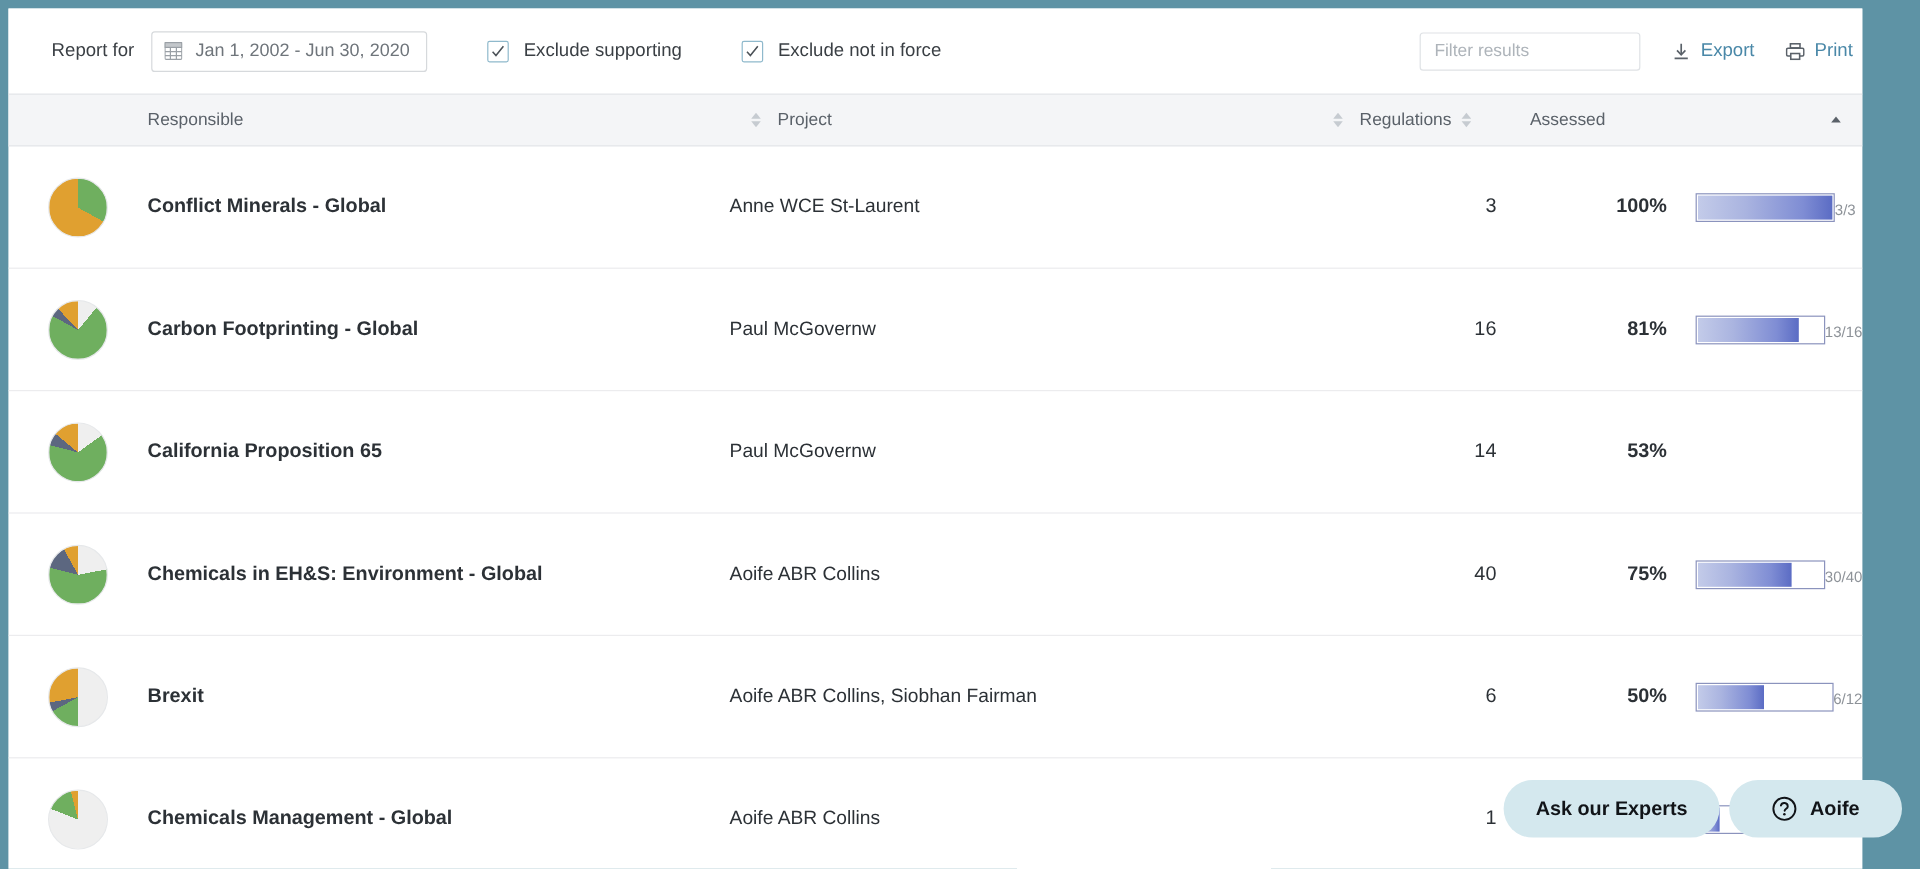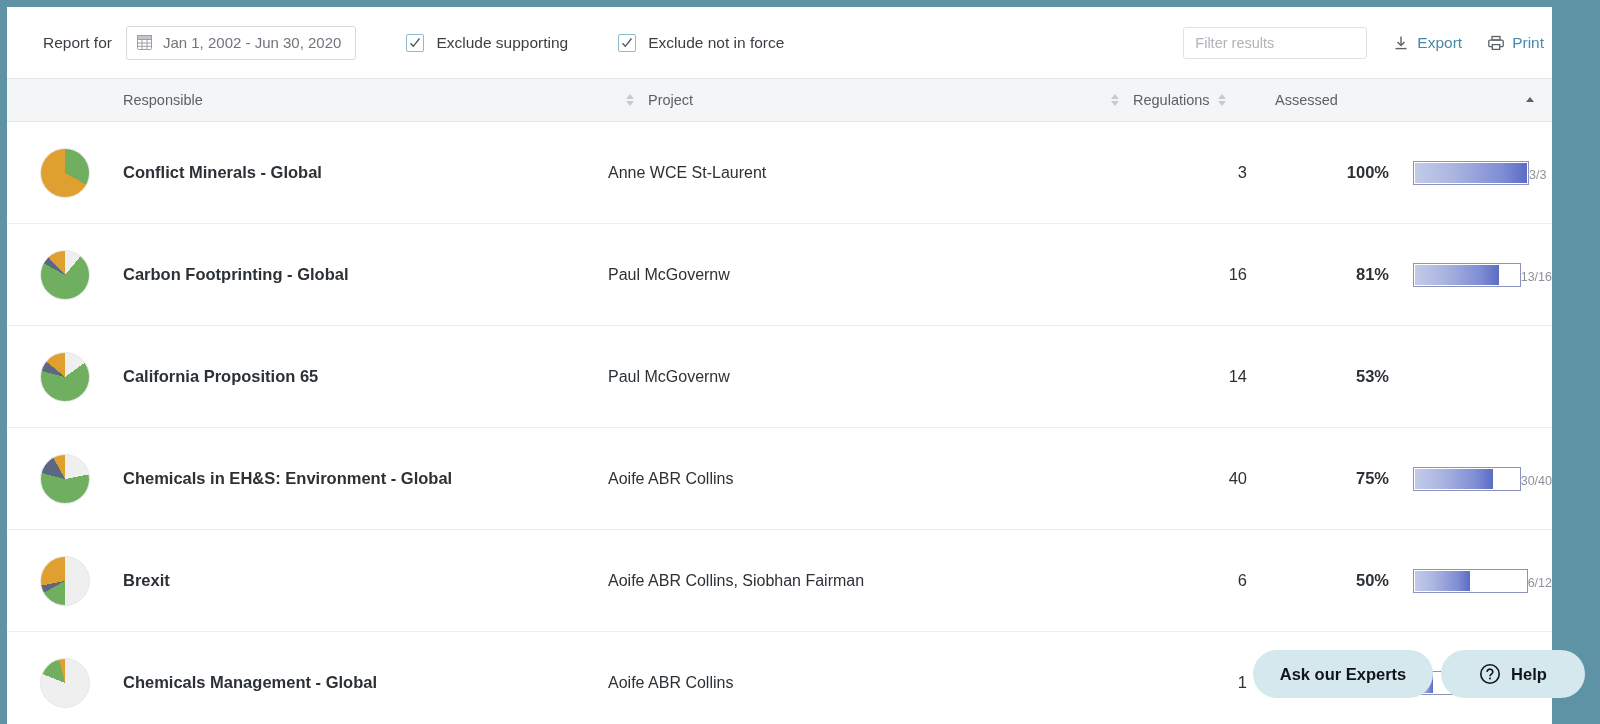--- a/index.html
+++ b/index.html
@@ -463,15 +463,15 @@
   </div>
 
   <div class="pill" id="help-pill">
     <span class="qic">
       <svg width="22" height="22" viewBox="0 0 22 22">
         <circle cx="11" cy="11" r="9.2" fill="none" stroke="#111418" stroke-width="1.6"></circle>
         <path d="M8.1 8.3 a2.9 2.9 0 0 1 5.7 0.7 c0 1.8 -2.3 2.1 -2.6 3.6" fill="none" stroke="#111418" stroke-width="1.6" stroke-linecap="round"></path>
         <circle cx="11" cy="15.5" r="1.05" fill="#111418"></circle>
       </svg>
     </span>
-    <span>Help</span>
+    <span>Aoife</span>
   </div>
 </div>
 
 </body></html>

